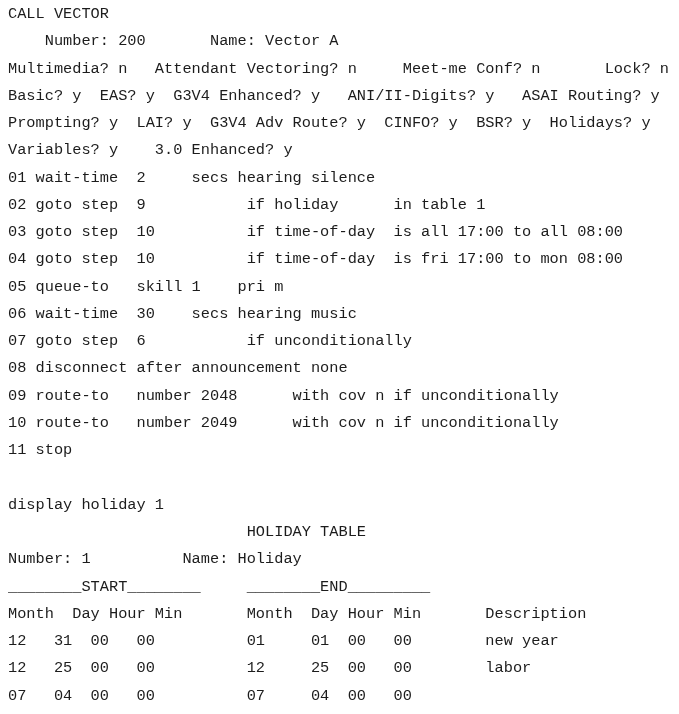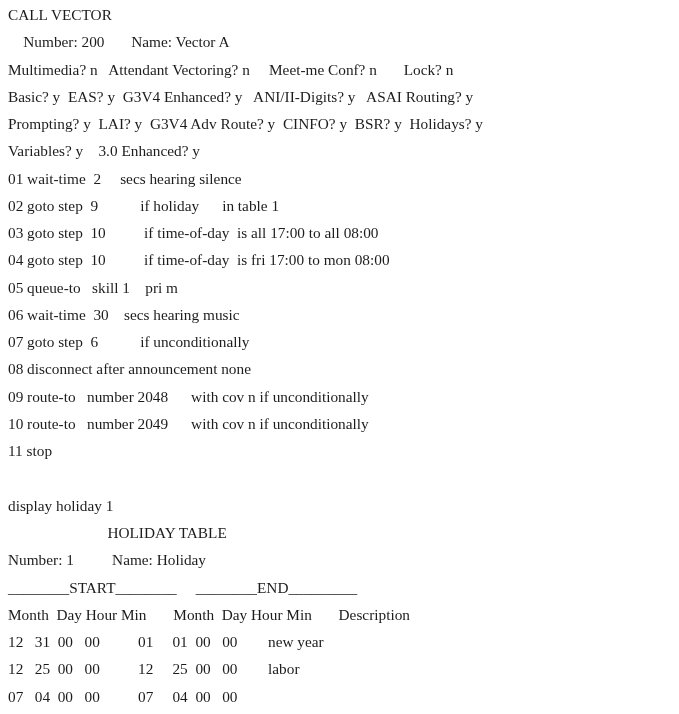--- a/index.html
+++ b/index.html
@@ -8,21 +8,21 @@
     background: #ffffff;
   }
   body {
     width: 679px;
     height: 714px;
     overflow: hidden;
   }
   .screen {
     margin: 0;
     padding: 1px 0 0 8px;
-    font-family: Liberation Serif, serif;
+    font-family: Liberation Mono, monospace;
     font-size: 15.3px;
     color: #1c1c1c;
     font-weight: 500;
   }
   .screen .line {
     height: 27.27px;
     line-height: 27.27px;
     white-space: pre;
     letter-spacing: 0px;
   }

